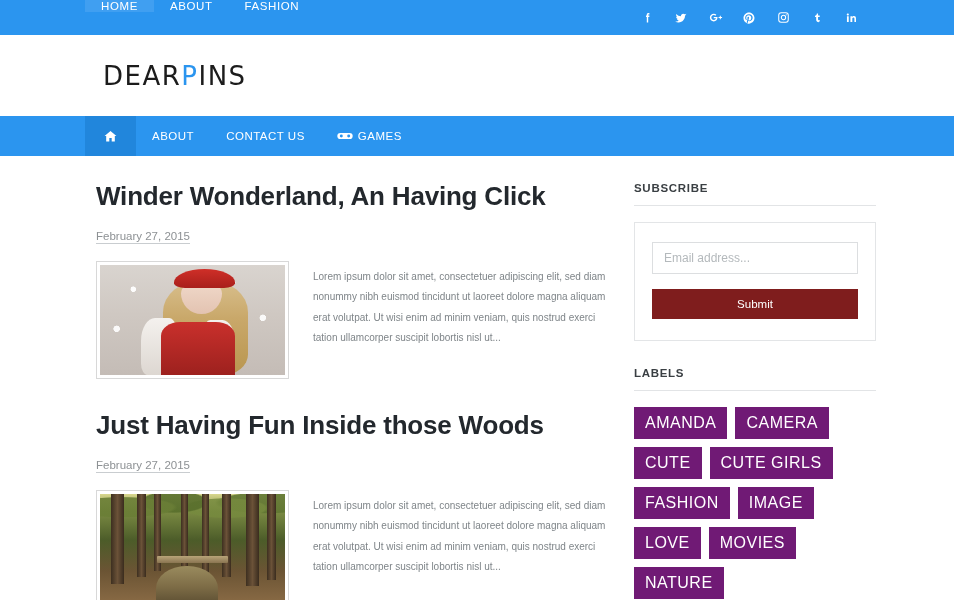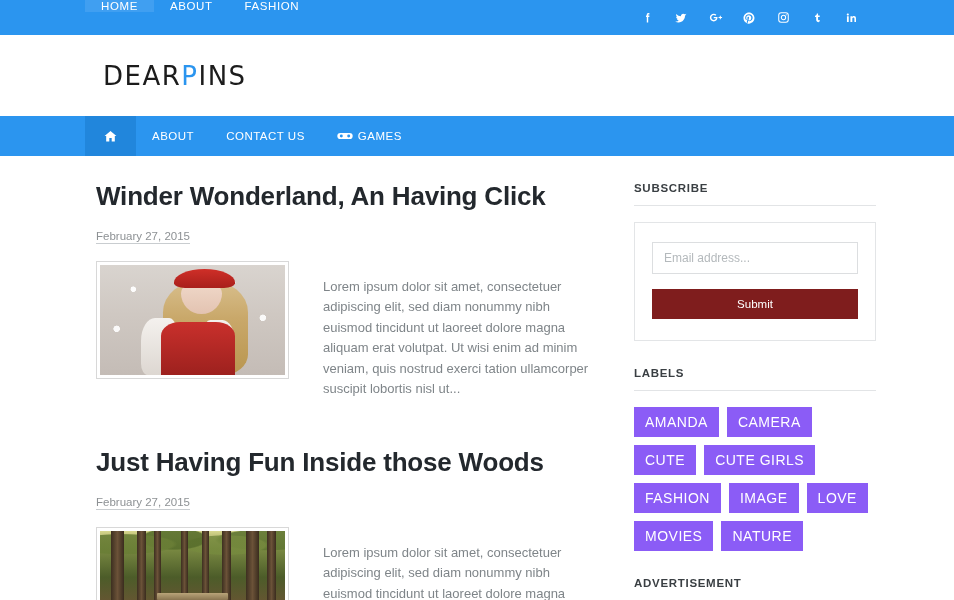--- a/index.html
+++ b/index.html
@@ -205,24 +205,24 @@
   .forest-canopy {
     position:absolute; left:0; top:0; width:100%; height:40%;
     background:
       radial-gradient(ellipse at 12% 30%, rgba(106,126,54,.9) 0 22%, transparent 24%),
       radial-gradient(ellipse at 40% 18%, rgba(88,110,44,.9) 0 20%, transparent 22%),
       radial-gradient(ellipse at 68% 32%, rgba(118,138,62,.85) 0 22%, transparent 24%),
       radial-gradient(ellipse at 90% 20%, rgba(96,118,50,.9) 0 20%, transparent 22%);
   }
 
   .excerpt {
-    font-size: 13px;
+    font-size: 10px;
     line-height: 20.5px;
     color: #7f8589;
-    margin: 16px;
+    margin: 6px;
   }
 
   
   .widget { margin-bottom: 26px; }
   .widget-title {
     font-size: 11.5px;
     letter-spacing: .7px;
     color: #3a3f43;
     padding-bottom: 11px;
     border-bottom: 1px solid #e2e4e6;
@@ -251,23 +251,23 @@
     background: #7f1d1d;
     color: #ffffff;
     border: none;
     font-size: 11.5px;
     font-family: "Liberation Sans", sans-serif;
     cursor: pointer;
   }
 
   .labels-wrap { display: flex; flex-wrap: wrap; gap: 8px; }
   .label-tag {
-    background: #8b5cf6;
+    background: #701a75;
     color: #ffffff;
-    font-size: 14px;
+    font-size: 16px;
     letter-spacing: .5px;
     padding: 8px 11px;
     cursor: pointer;
     white-space: nowrap;
     line-height: 1;
   }
 
   .ad-banner {
     width: 100%;
     height: 42px;

